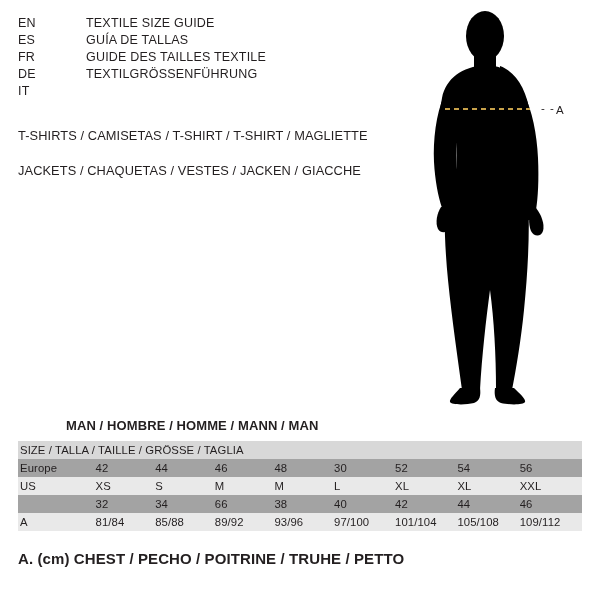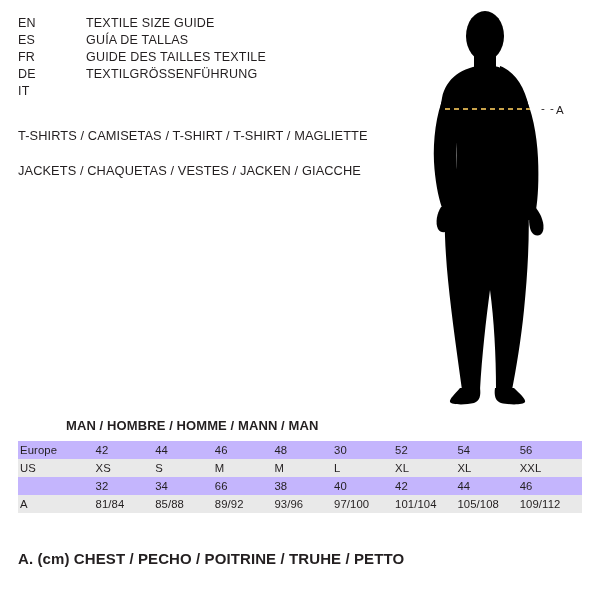--- a/index.html
+++ b/index.html
@@ -103,21 +103,21 @@
     height: 18px;
     vertical-align: middle;
     letter-spacing: .1px;
   }
   .row-head td {
     background: #d8d8d8;
     font-weight: normal;
     height: 17px;
   }
   .row-shade td { background: #e9e9e9; }
-  .row-plain td { background: #c4b5fd; margin-left: 16px; }
+  .row-plain td { background: #a3a3a3; margin-left: 16px; }
   .c-label { width: 86px; padding-left: 2px !important; }
   .c-val   { width: 68px; text-align: left; }
 
   .footnote {
     position: absolute;
     left: 18px;
     top: 550px;
     font-size: 15px;
     font-weight: bold;
     letter-spacing: .1px;
@@ -226,20 +226,23 @@
       <line x1="45" y1="99" x2="130" y2="99" stroke="#c8a24a" stroke-width="2" stroke-dasharray="5,4"></line>
     </svg>
     <div style="position:absolute; left:141px; top:92px; font-size:11.5px; letter-spacing:1px;">- -</div>
   </div>
   <div class="a-label">A</div>
 
   <div class="man-title">MAN / HOMBRE / HOMME / MANN / MAN</div>
 
   <table class="size-table">
     <tbody>
+      <tr class="row-head">
+        <td class="c-label" colspan="9">SIZE / TALLA / TAILLE / GRÖSSE / TAGLIA</td>
+      </tr>
       <tr class="row-plain">
         <td class="c-label">Europe</td>
         <td class="c-val">42</td>
         <td class="c-val">44</td>
         <td class="c-val">46</td>
         <td class="c-val">48</td>
         <td class="c-val">30</td>
         <td class="c-val">52</td>
         <td class="c-val">54</td>
         <td class="c-val">56</td>

